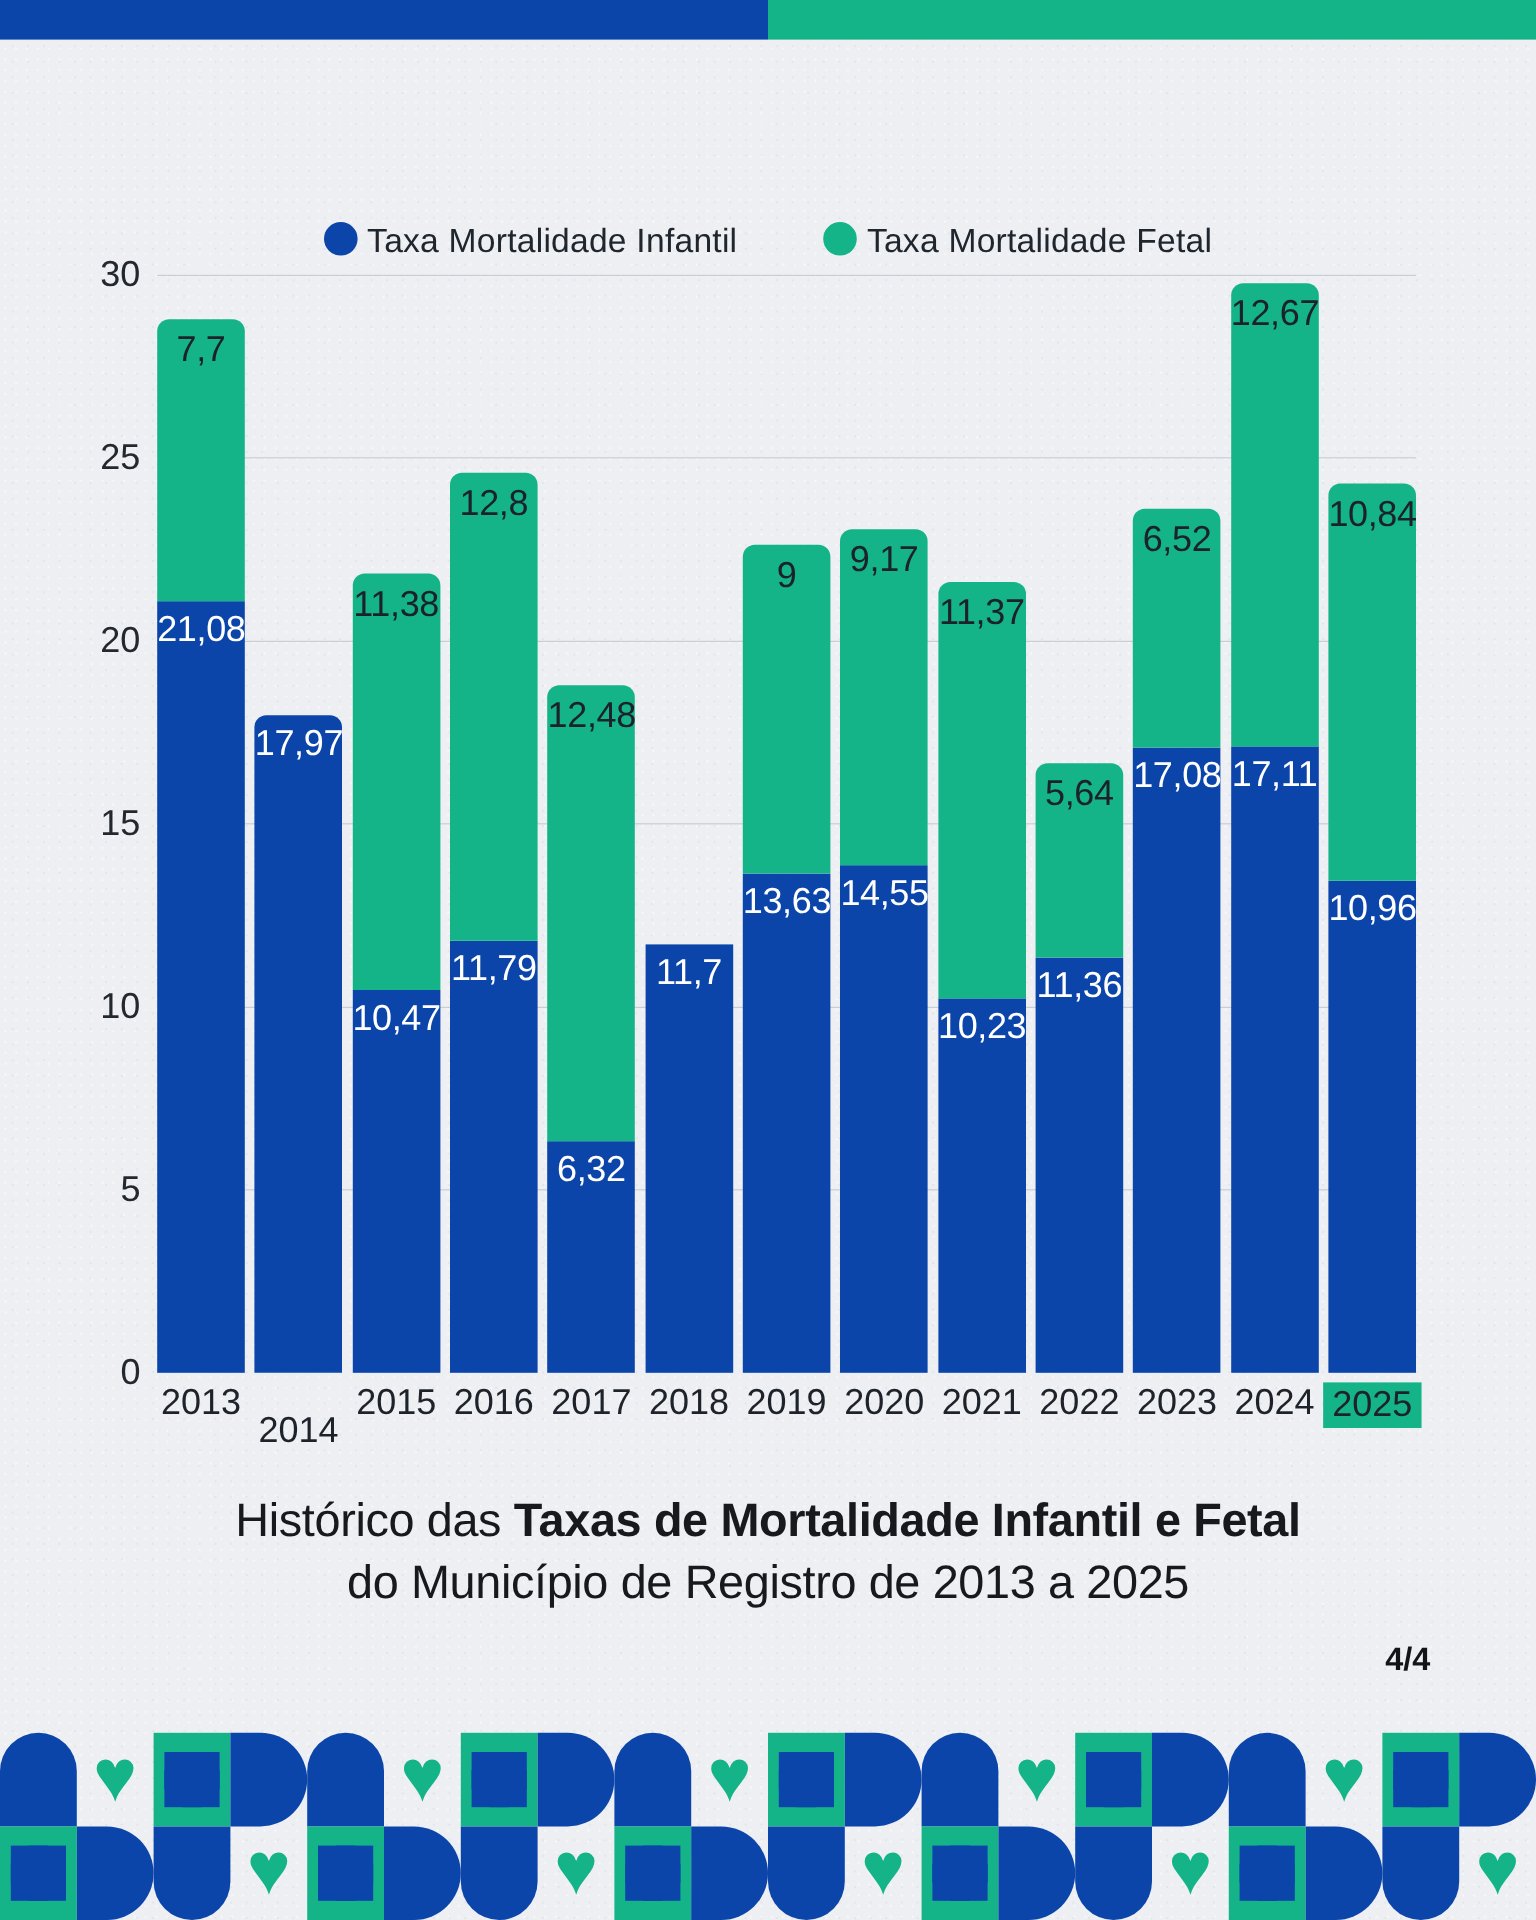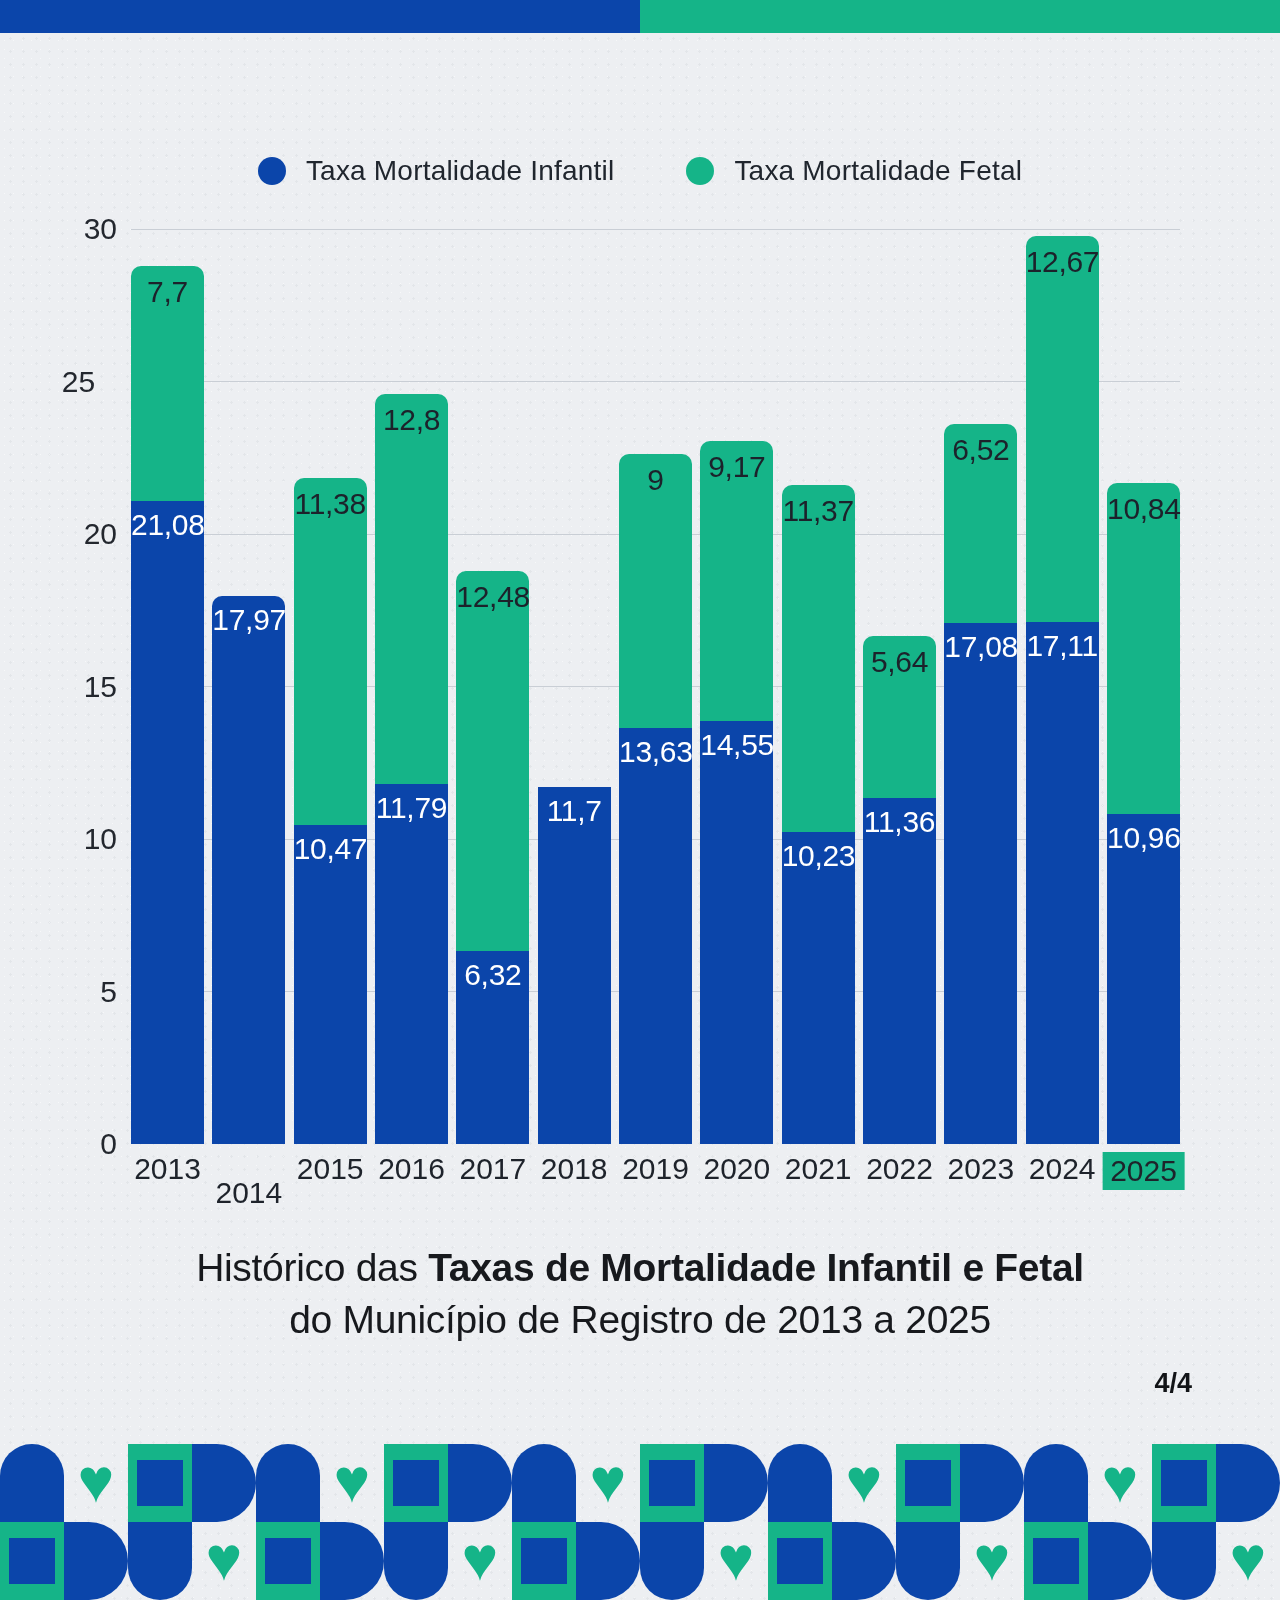--- a/index.html
+++ b/index.html
@@ -11,21 +11,21 @@
       radial-gradient(rgba(255,255,255,.55) .8px, transparent .9px),
       radial-gradient(rgba(175,180,188,.16) 1px, transparent 1.1px);
     background-size:9px 9px,13px 13px;
     background-position:0 0,4px 6px;
   }
   
   .topbar{position:absolute;top:0;left:0;width:1280px;height:33px;display:flex;}
   .topbar .half{width:50%;height:100%;}
   
   .legend{position:absolute;top:155px;left:0;width:1280px;display:flex;justify-content:center;gap:72px;}
-  .legend-item{display:flex;align-items:center;gap:20px;}
+  .legend-item{display:flex;align-items:flex-start;gap:8px;margin-top:30px;}
   .legend .dot{width:28px;height:28px;border-radius:50%;}
   .legend .ltext{font-size:28px;color:#20262e;letter-spacing:.2px;}
   
   .chart{position:absolute;left:0;top:0;width:1280px;height:1200px;}
   .plot{position:absolute;left:131px;top:229px;width:1049px;height:915px;}
   .gridline{position:absolute;left:0;width:100%;height:1px;background:#c9ced5;}
   .ylabel{position:absolute;left:40px;width:77px;text-align:right;font-size:30px;color:#23272e;}
   .bar-col{position:absolute;bottom:0;display:flex;flex-direction:column-reverse;}
   .seg{position:relative;width:100%;}
   .seg.rounded{border-radius:10px 10px 0 0;}
@@ -74,21 +74,21 @@
     </div>
   </div>
 
   <div class="chart">
     <div id="yaxis">
         <div class="ylabel" style="top: 1127px;">0</div>
         <div class="ylabel" style="top: 974.5px;">5</div>
         <div class="ylabel" style="top: 822px;">10</div>
         <div class="ylabel" style="top: 669.5px;">15</div>
         <div class="ylabel" style="top: 517px;">20</div>
-        <div class="ylabel" style="top: 364.5px; text-align: center;">25</div>
+        <div class="ylabel" style="top: 364.5px;">25</div>
         <div class="ylabel" style="top: 212px;">30</div>
       </div>
     <div class="plot" id="plot">
         <div class="gridline" style="top: 762px;"></div>
         <div class="gridline" style="top: 609.5px;"></div>
         <div class="gridline" style="top: 457px;"></div>
         <div class="gridline" style="top: 304.5px;"></div>
         <div class="gridline" style="top: 152px;"></div>
         <div class="gridline" style="top: -0.5px;"></div>
         <div class="bar-col" style="left: 0px; width: 73px;">
@@ -175,21 +175,21 @@
         </div>
         <div class="bar-col" style="left: 894.667px; width: 73px;">
           <div class="seg" style="height: 521.855px; background: rgb(11, 69, 170);">
             <div class="seg-label on-blue">17,11</div>
           </div>
           <div class="seg rounded" style="height: 386.435px; background: rgb(21, 180, 136);">
             <div class="seg-label on-green">12,67</div>
           </div>
         </div>
         <div class="bar-col" style="left: 976px; width: 73px;">
-          <div class="seg" style="height: 330px; background: rgb(11, 69, 170);">
+          <div class="seg" style="height: 410px; background: rgb(11, 69, 170);">
             <div class="seg-label on-blue">10,96</div>
           </div>
           <div class="seg rounded" style="height: 330.62px; background: rgb(21, 180, 136);">
             <div class="seg-label on-green">10,84</div>
           </div>
         </div>
       </div>
     <div class="xaxis" id="xaxis">
         <div class="xlabel" style="left: 36.5px; top: 0px;">2013</div>
         <div class="xlabel" style="left: 117.833px; top: 0px; margin-top: 24px;">2014</div>

